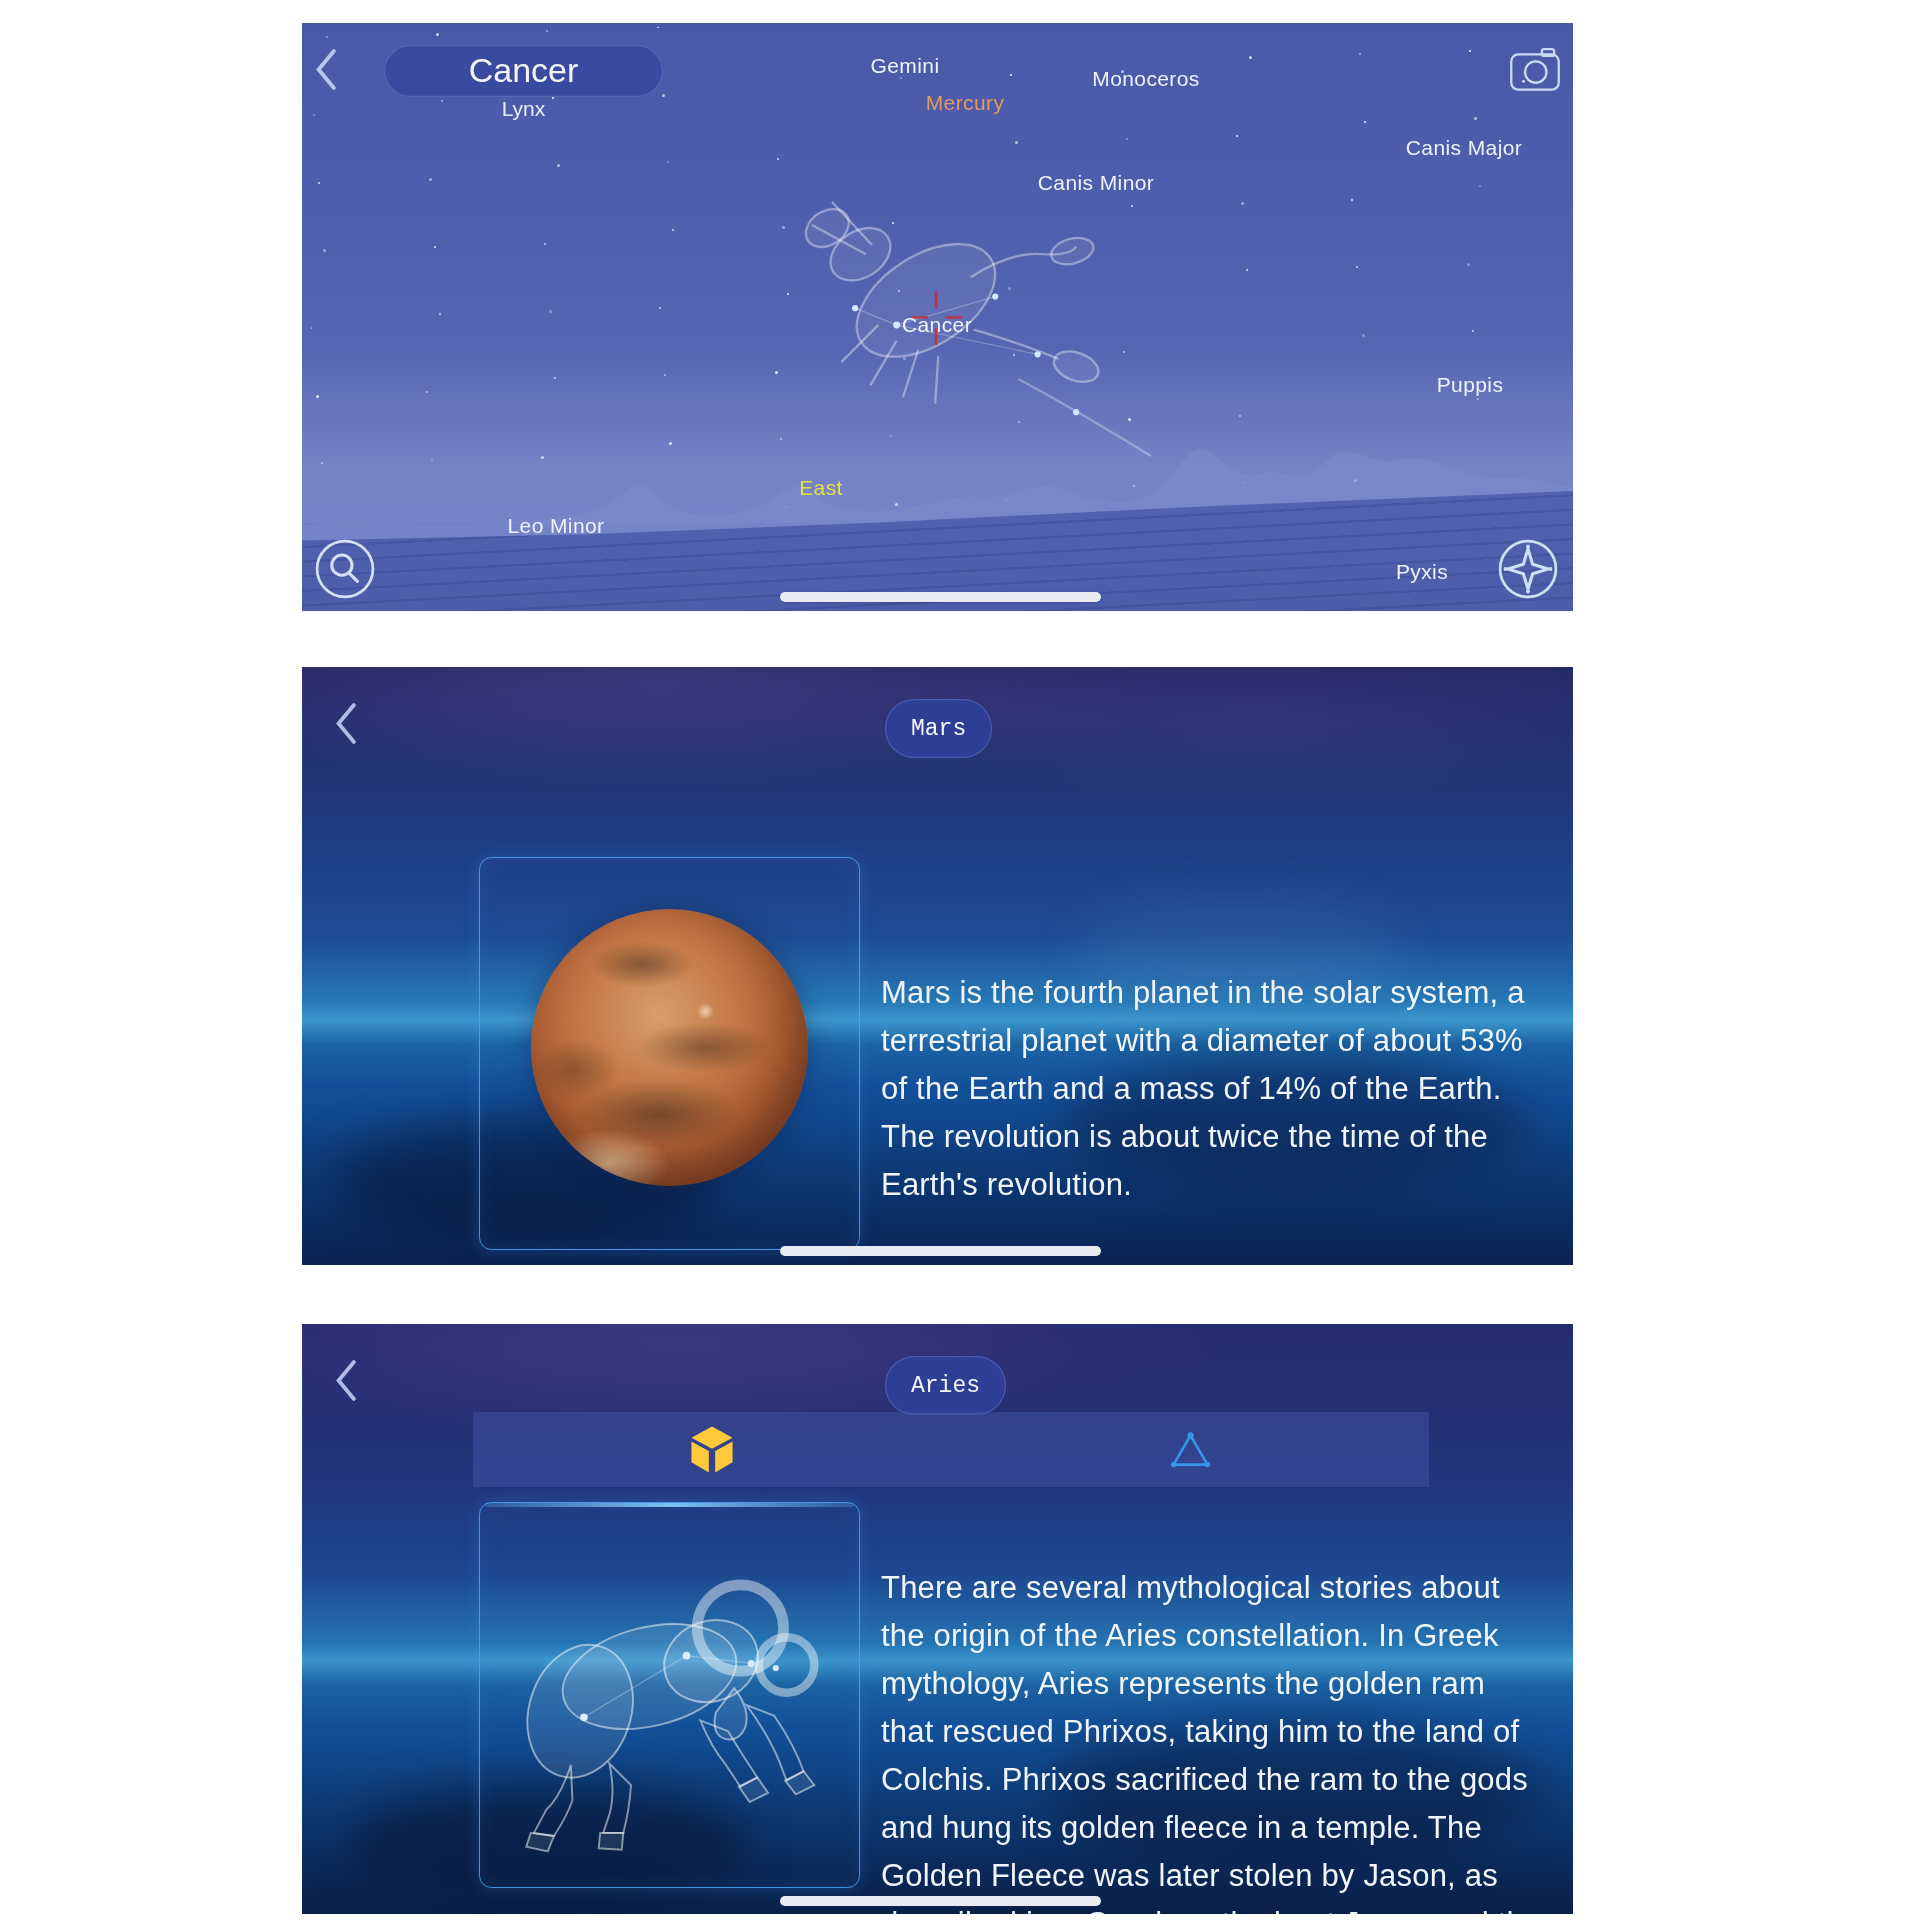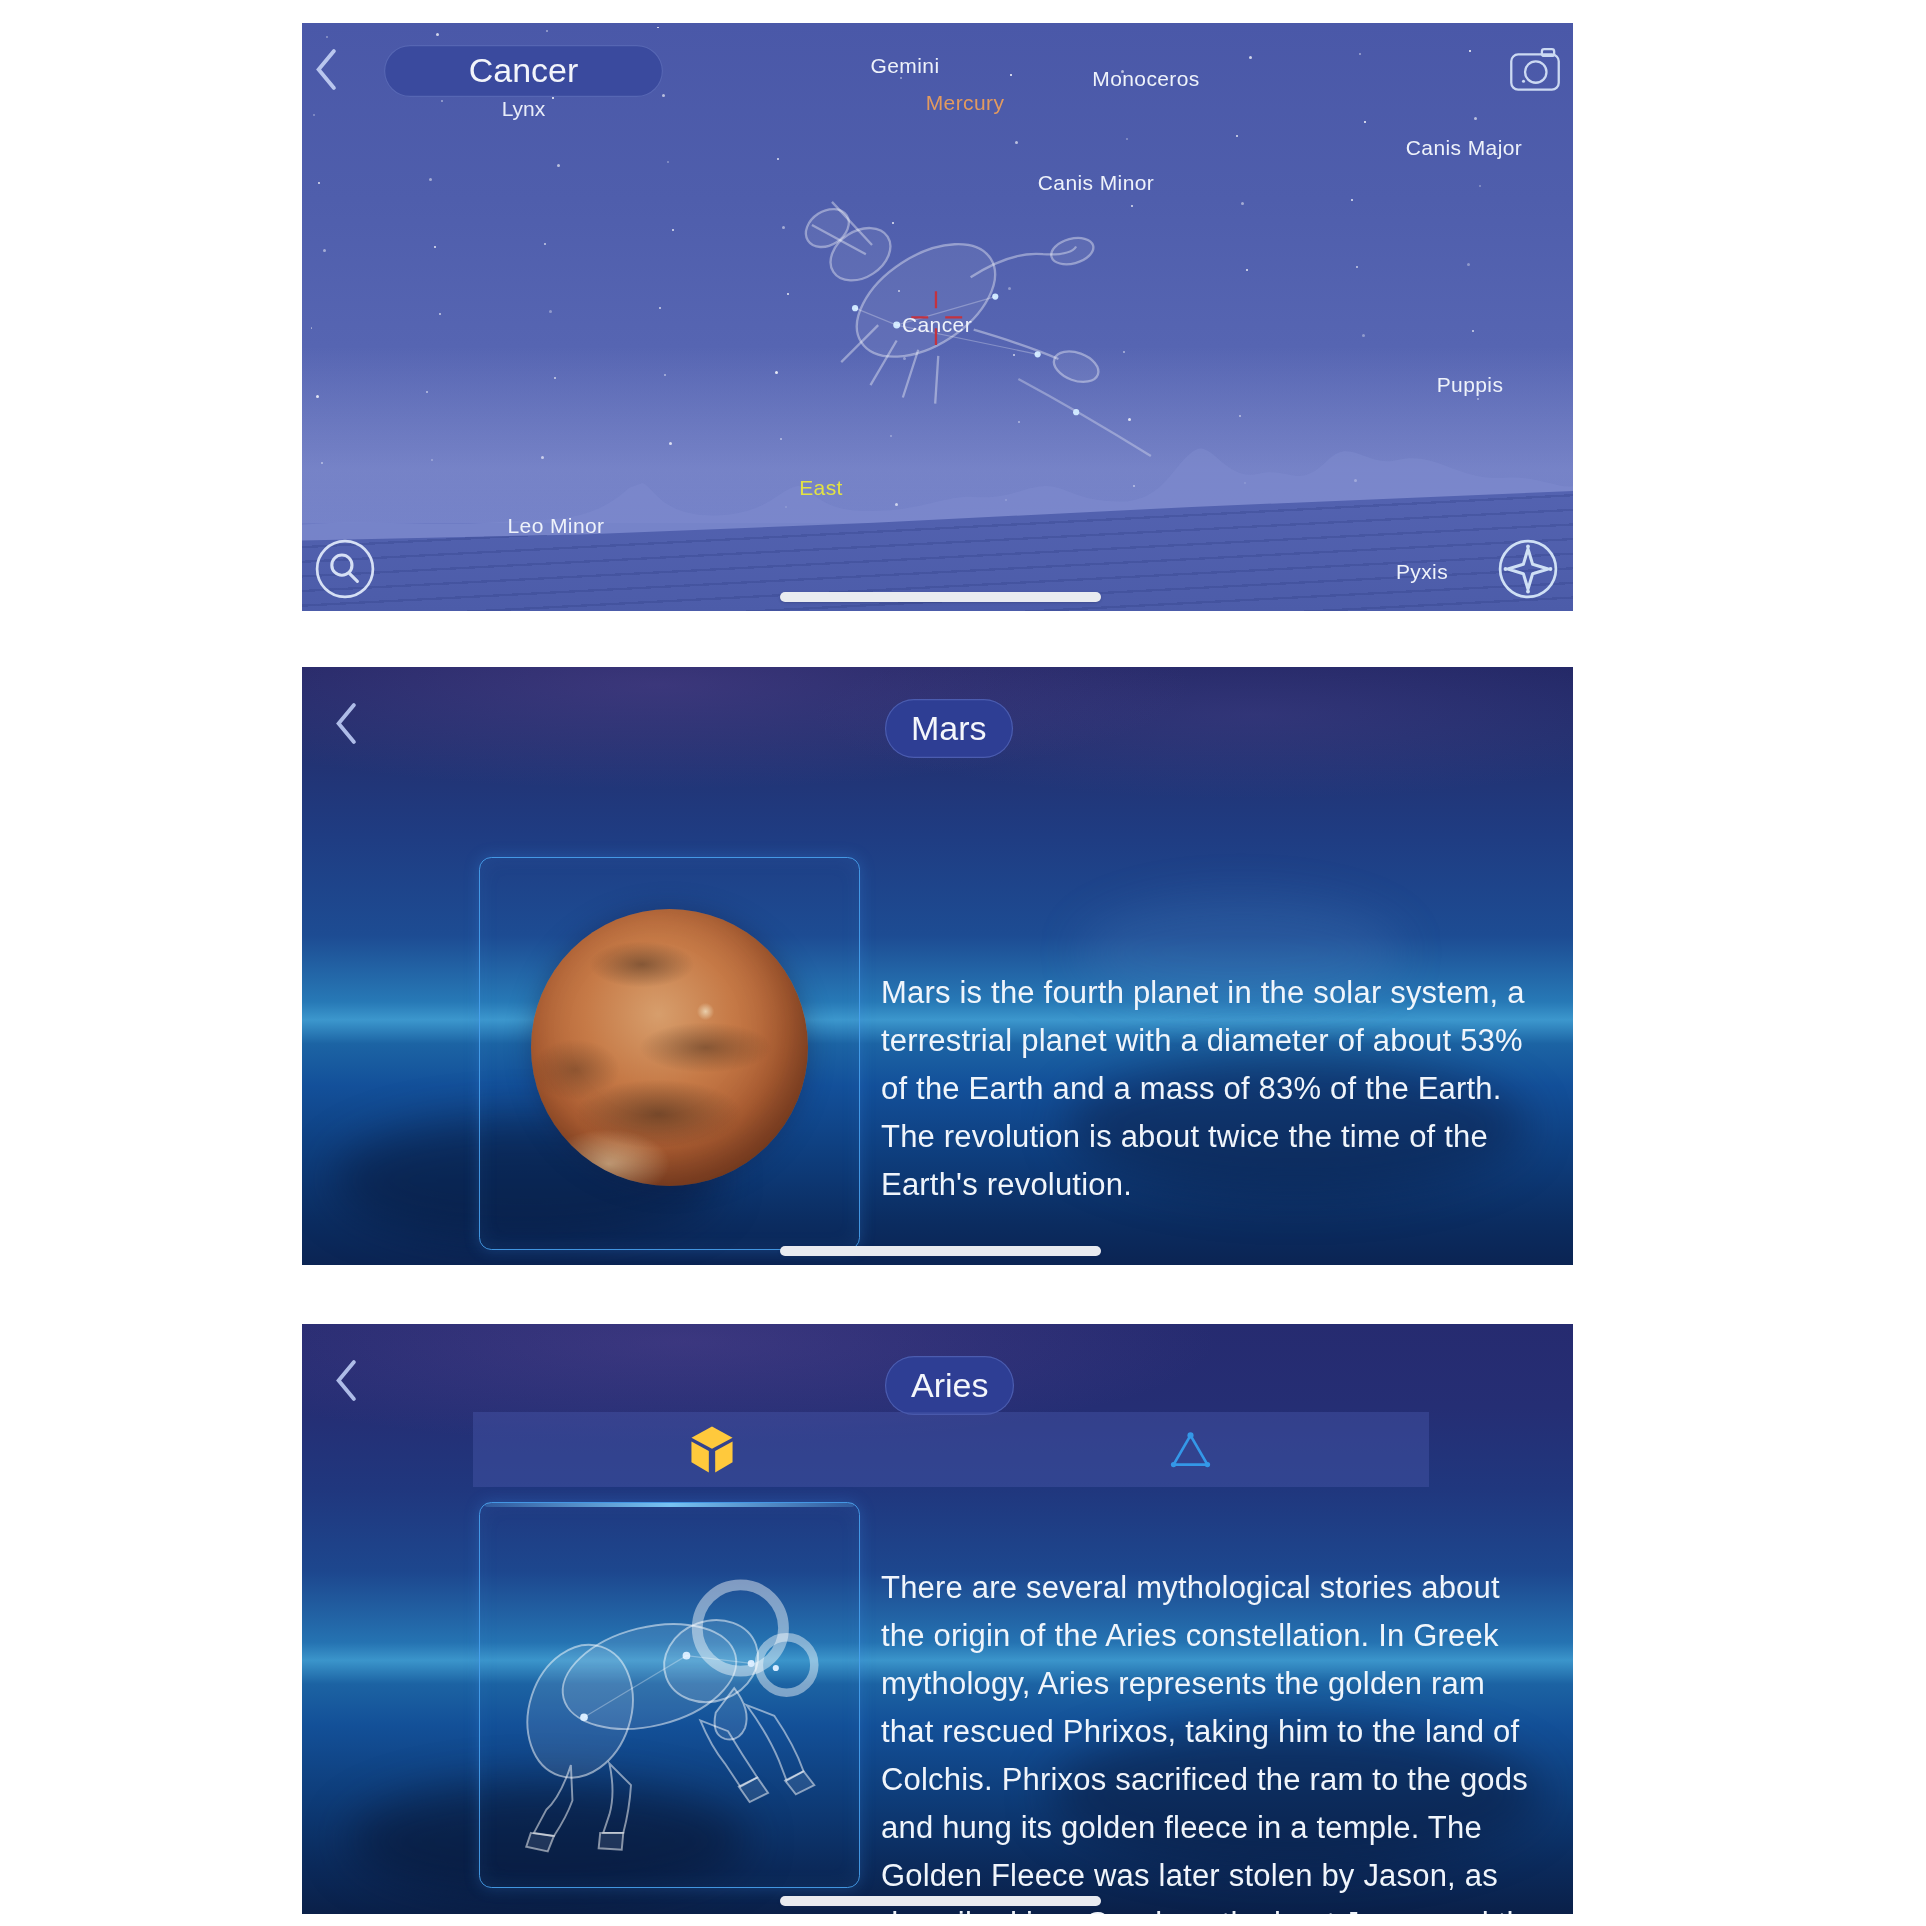--- a/index.html
+++ b/index.html
@@ -39,21 +39,21 @@
      radial-gradient(60% 25% at 28% 3%, rgba(115,85,165,.30), rgba(115,85,165,0) 70%),
      radial-gradient(50% 20% at 75% 8%, rgba(100,80,160,.22), rgba(100,80,160,0) 70%),
      linear-gradient(180deg,#232866 0%,#23306f 12%,#1f3c82 28%,#1d4c93 45%,#2779b6 56%,#3c97cd 59%,#1c64a4 63%,#13509a 70%,#0e3d7c 82%,#0b2c60 93%,#0b2453 100%);}
   #aries{top:1324px;height:590px;
     background:
      radial-gradient(60% 25% at 30% 3%, rgba(115,85,165,.28), rgba(115,85,165,0) 70%),
      linear-gradient(180deg,#262b70 0%,#252e74 14%,#20377e 28%,#1d478e 42%,#2573b2 54%,#3b95cb 57%,#1c63a3 61%,#135098 68%,#0e3d7a 80%,#0b2a5b 92%,#0a2049 100%);}
   .cloud{position:absolute;border-radius:50%;filter:blur(21.6px);}
   .title-pill{left:583px;top:32px;height:59px;border-radius:29px;background:#2e3e94;
     box-shadow:inset 0 0 0 1.2px rgba(130,150,225,.35);padding:0 26px;}
-  .title-pill .t{font-size:34px;color:#f4f6fb;}
+  .title-pill .t{font-size:23px;color:#f4f6fb;font-family:Liberation Mono, monospace;}
   #mars .chev,#aries .chev{left:32px;top:35px;}
   .art-box{position:absolute;left:177px;width:379px;border:1.5px solid rgba(72,162,240,.9);border-radius:12.3px;
     box-shadow:0 0 15.4px rgba(60,140,230,.28), inset 0 0 20px rgba(80,160,240,.10);}
   #mars-box{top:190px;height:391px;}
   #aries-box{top:178px;height:384px;}
   #aries-box:before{content:"";position:absolute;left:4.6px;right:4.6px;top:0;height:3.9px;border-radius:3.1px;
     background:linear-gradient(90deg,rgba(110,200,255,.2),rgba(130,210,255,.9),rgba(110,200,255,.2));}
   #mars-sphere{position:absolute;left:51px;top:51px;width:277px;height:277px;border-radius:50%;
     background:
       radial-gradient(circle 10.8px at 63% 37%, rgba(235,210,175,.95), rgba(235,210,175,0) 80%),
@@ -259,21 +259,21 @@
   <div class="pill title-pill">
     <span class="t">Mars</span>
   </div>
 
   <div class="art-box" id="mars-box">
     <div id="mars-sphere"></div>
   </div>
 
   <div class="desc">Mars is the fourth planet in the solar system, a
 terrestrial planet with a diameter of about 53%
-of the Earth and a mass of 83% of the Earth.
+of the Earth and a mass of 14% of the Earth.
 The revolution is about twice the time of the
 Earth's revolution.</div>
   <div class="home-bar" style="top:579px"></div>
 </div>
 
 <div class="panel" id="aries">
   <div class="cloud" style="left:46px;bottom:15.4px;width:401px;height:116px;background:rgba(7,20,50,.55)"></div>
   <div class="cloud" style="right:31px;bottom:46px;width:493px;height:146px;background:rgba(10,26,62,.5)"></div>
 
   <div class="chev">

